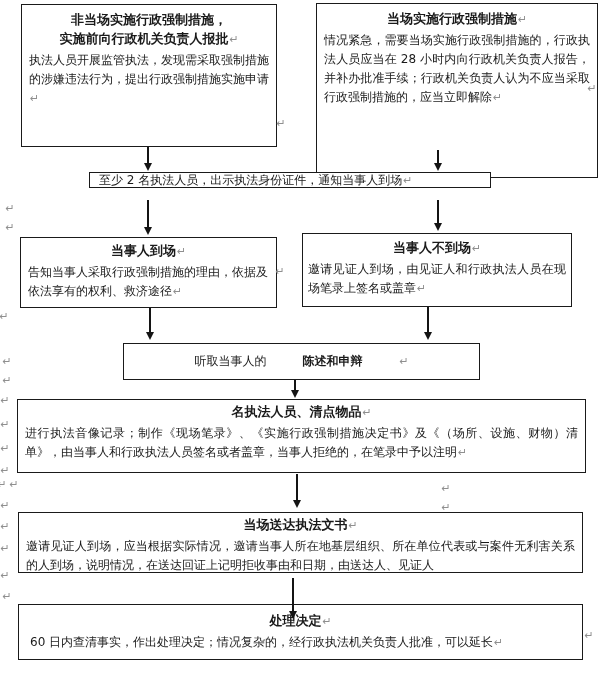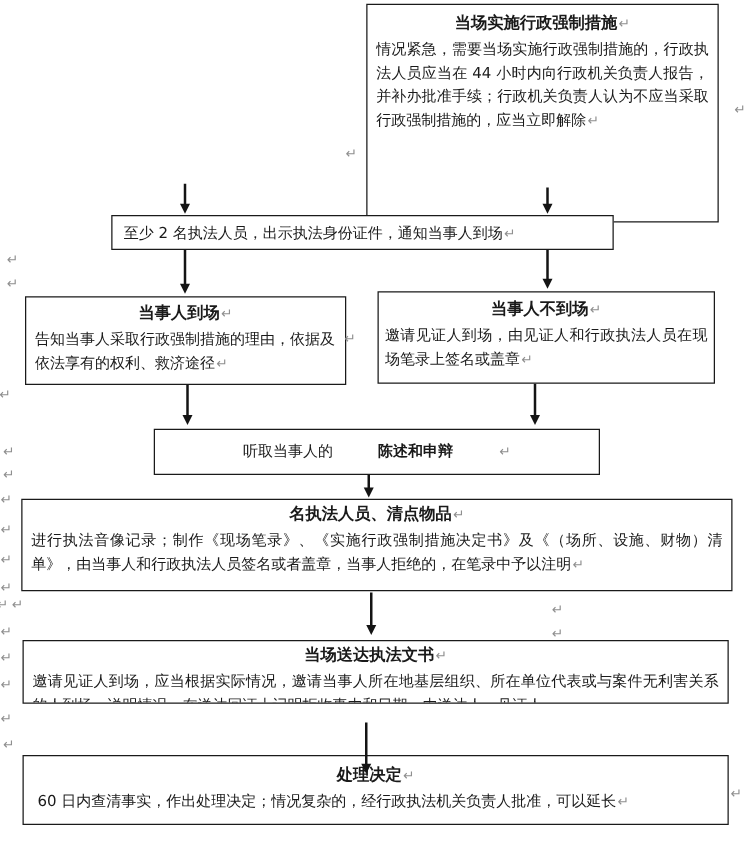--- a/index.html
+++ b/index.html
@@ -38,27 +38,34 @@
     position:absolute;left:50%;bottom:-7px;transform:translateX(-50%);
     width:0;height:0;border-left:4.5px solid transparent;
     border-right:4.5px solid transparent;border-top:8px solid #141414;
   }
 </style>
 </head>
 <body>
 
 <div class="canvas">
 
-
-  <div class="fbox" style="left:293px;top:3px;width:282px;height:175px;">
-    <div class="title"><span>当场实施行政强制措施</span><span class="cr">↵</span></div>
-    <div class="body"><span>情况紧急，需要当场实施行政强制措施的，行政执法人员应当在 44 小时内向行政机关负责人报告，并补办批准手续；行政机关负责人认为不应当采取行政强制措施的，应当立即解除</span><span class="cr">↵</span></div>
+  <div class="fbox" style="left:21px;top:4px;width:256px;height:143px;">
+    <div class="title">
+      <div>非当场实施行政强制措施，</div>
+      <div><span>实施前向行政机关负责人报批</span><span class="cr">↵</span></div>
+    </div>
+    <div class="body"><span>执法人员开展监管执法，发现需采取强制措施的涉嫌违法行为，提出行政强制措施实施申请</span><span class="cr">↵</span></div>
   </div>
 
-  <div class="fbox bar" style="left:89px;top:172px;width:402px;height:28px;">
+  <div class="fbox" style="left:316px;top:3px;width:282px;height:175px;">
+    <div class="title"><span>当场实施行政强制措施</span><span class="cr">↵</span></div>
+    <div class="body"><span>情况紧急，需要当场实施行政强制措施的，行政执法人员应当在 28 小时内向行政机关负责人报告，并补办批准手续；行政机关负责人认为不应当采取行政强制措施的，应当立即解除</span><span class="cr">↵</span></div>
+  </div>
+
+  <div class="fbox bar" style="left:89px;top:172px;width:402px;height:16px;">
     <span>至少 2 名执法人员，出示执法身份证件，通知当事人到场</span>
       <span class="cr">↵</span>
   </div>
 
   <div class="fbox" style="left:302px;top:233px;width:270px;height:74px;">
     <div class="title" style="padding-top:4px;"><span>当事人不到场</span><span class="cr">↵</span></div>
     <div class="body" style="padding-left:5px;padding-right:5px;"><span>邀请见证人到场，由见证人和行政执法人员在现场笔录上签名或盖章</span><span class="cr">↵</span></div>
   </div>
 
   <div class="fbox" style="left:20px;top:237px;width:257px;height:71px;">
@@ -70,21 +77,21 @@
     <span>听取当事人的</span>
       <span class="bold-seg">陈述和申辩</span>
       <span class="cr">↵</span>
   </div>
 
   <div class="fbox" style="left:17px;top:399px;width:569px;height:74px;">
     <div class="title" style="padding-top:2px;"><span>名执法人员、清点物品</span><span class="cr">↵</span></div>
     <div class="body"><span>进行执法音像记录；制作《现场笔录》、《实施行政强制措施决定书》及《（场所、设施、财物）清单》，由当事人和行政执法人员签名或者盖章，当事人拒绝的，在笔录中予以注明</span><span class="cr">↵</span></div>
   </div>
 
-  <div class="fbox" style="left:18px;top:512px;width:565px;height:51px;">
+  <div class="fbox" style="left:18px;top:512px;width:565px;height:61px;">
     <div class="title" style="padding-top:2px;"><span>当场送达执法文书</span><span class="cr">↵</span></div>
     <div class="body">邀请见证人到场，应当根据实际情况，邀请当事人所在地基层组织、所在单位代表或与案件无利害关系的人到场，说明情况，在送达回证上记明拒收事由和日期，由送达人、见证人</div>
   </div>
 
   <div class="fbox" style="left:18px;top:604px;width:565px;height:56px;">
     <div class="title" style="padding-top:6px;"><span>处理决定</span><span class="cr">↵</span></div>
     <div class="body" style="text-align:left;padding-left:11px;"><span>60 日内查清事实，作出处理决定；情况复杂的，经行政执法机关负责人批准，可以延长</span><span class="cr">↵</span></div>
   </div>
 
   <div class="arrow" style="left:147px;top:147px;height:17px;">

